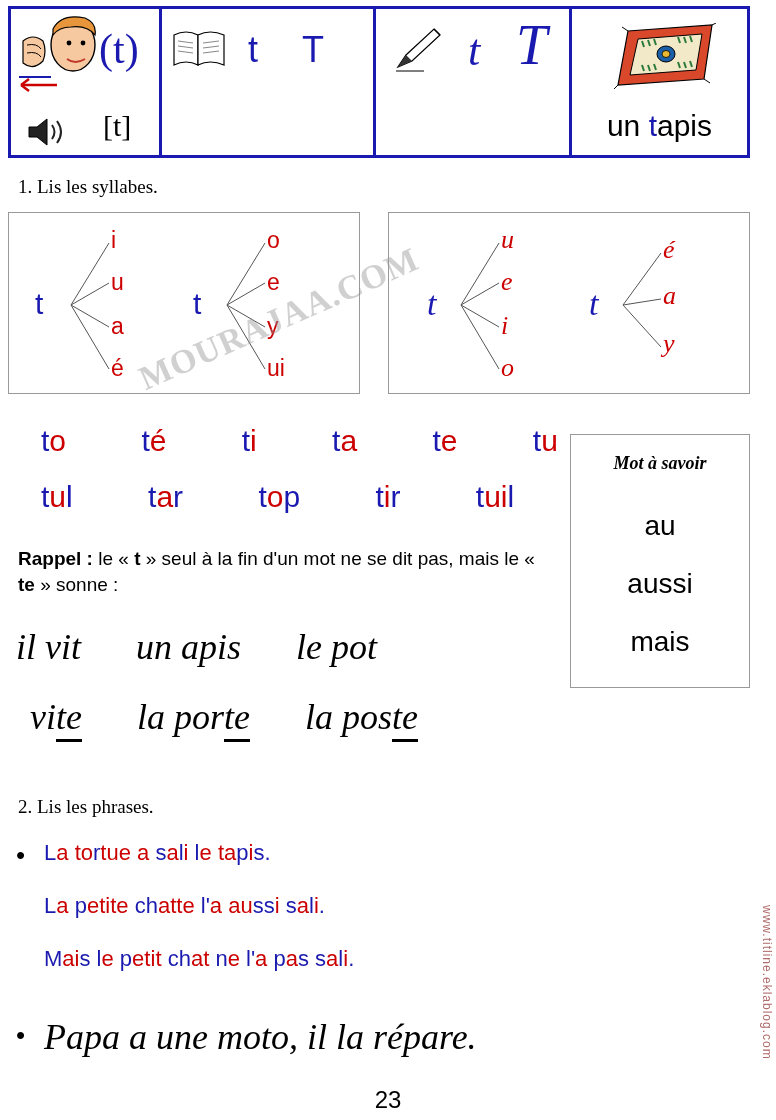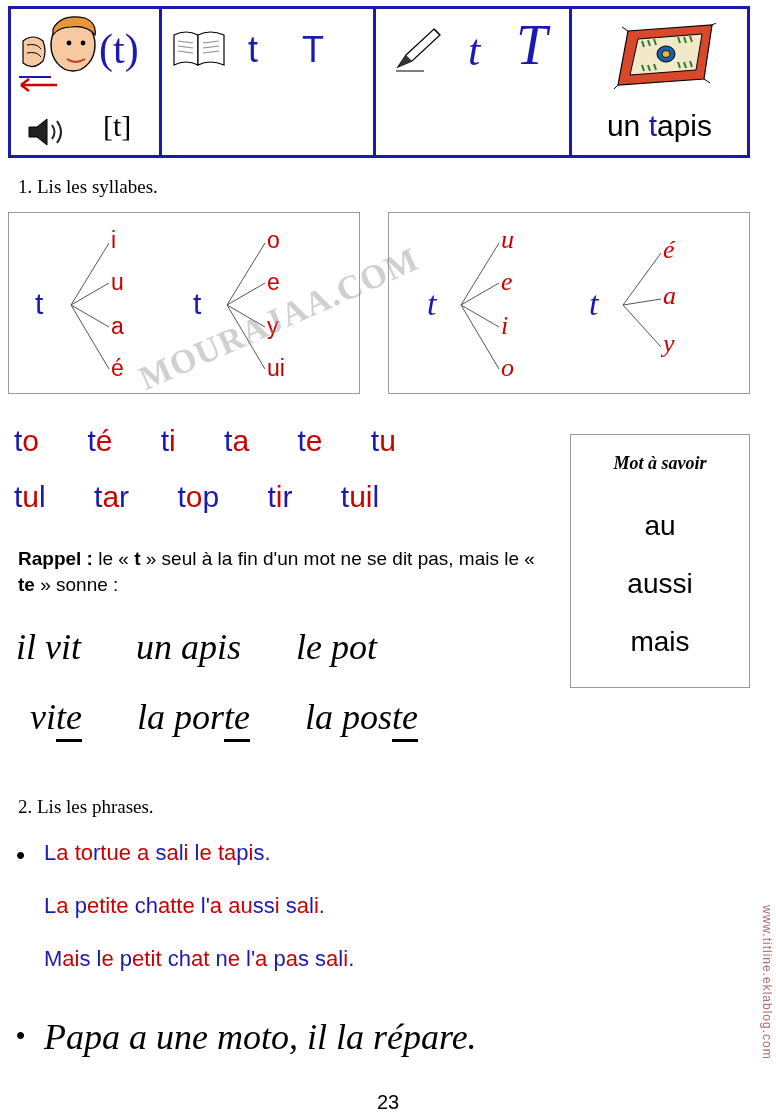--- a/index.html
+++ b/index.html
@@ -204,20 +204,21 @@
   .syll-row {
     position: absolute;
     font-size: 30px;
     color: #1a1ab0;
   }
   #syll-row-1 { left: 14px; top: 424px; }
   #syll-row-2 { left: 14px; top: 480px; }
   .syll {
     display: inline-block;
     margin-right: 40px;
+    margin-left: 27px;
   }
   .syll .r { color: #cc0000; }
   .syll .b { color: #1a1ab0; }
 
   
   #mot-box {
     position: absolute;
     left: 570px;
     top: 434px;
     width: 180px;
@@ -295,21 +296,21 @@
     color: #000;
     white-space: nowrap;
   }
 
   
   #page-number {
     position: absolute;
     left: 0; right: 0;
     bottom: 6px;
     text-align: center;
-    font-size: 20px;
+    font-size: 24px;
     color: #000;
   }
 </style>
 </head>
 <body>
 
 <div class="page">
 
   <div class="header-box">
 

